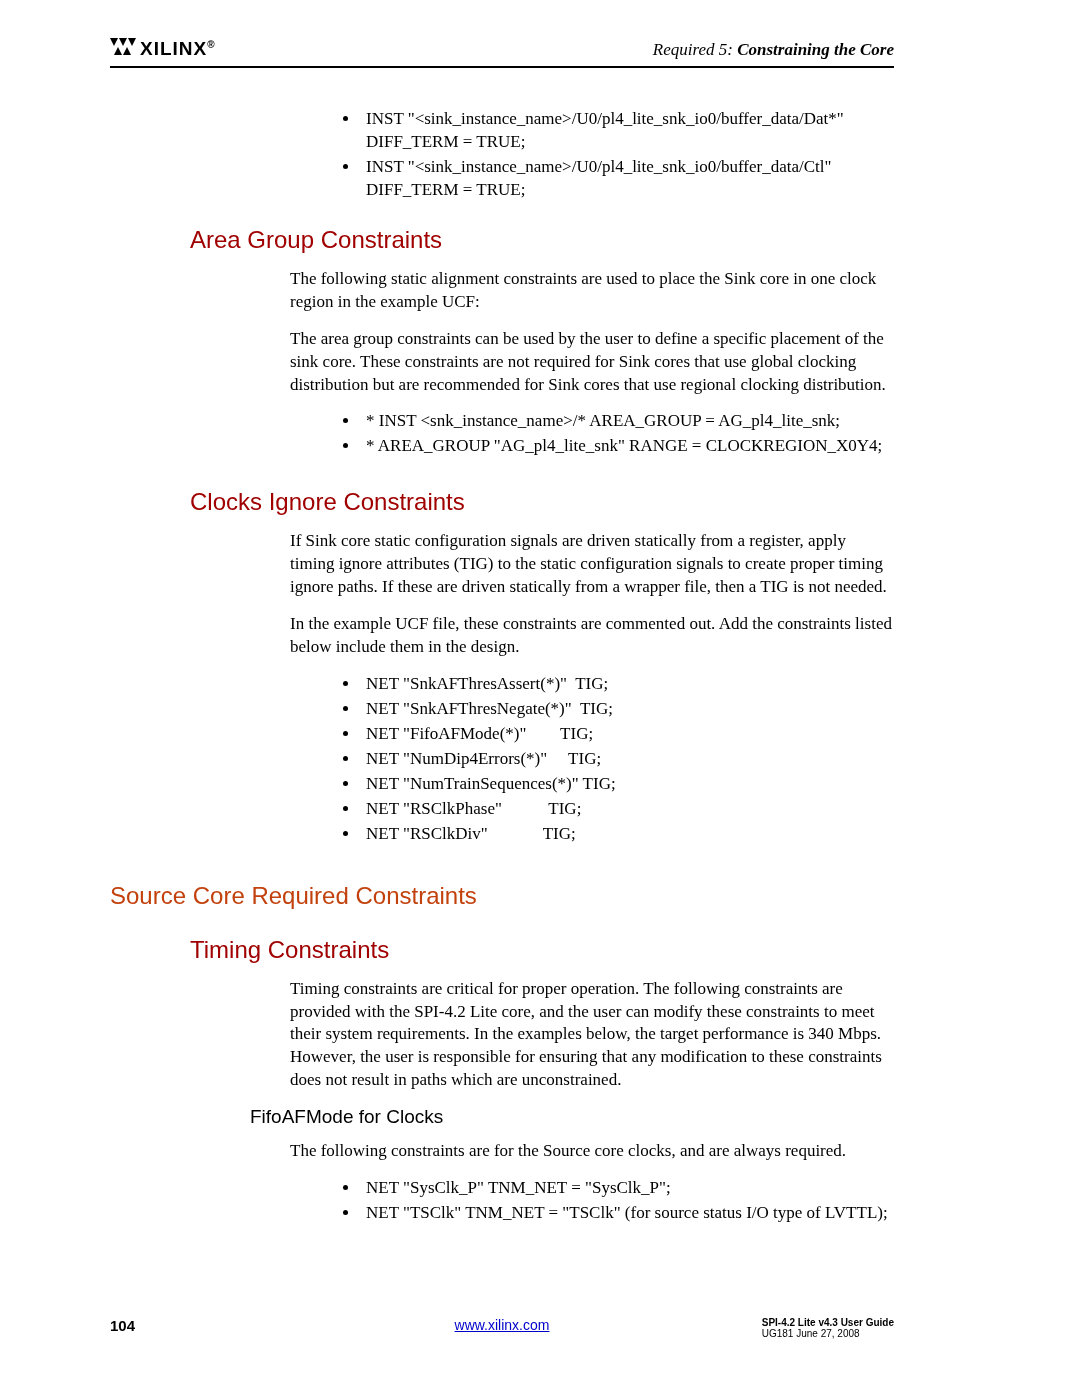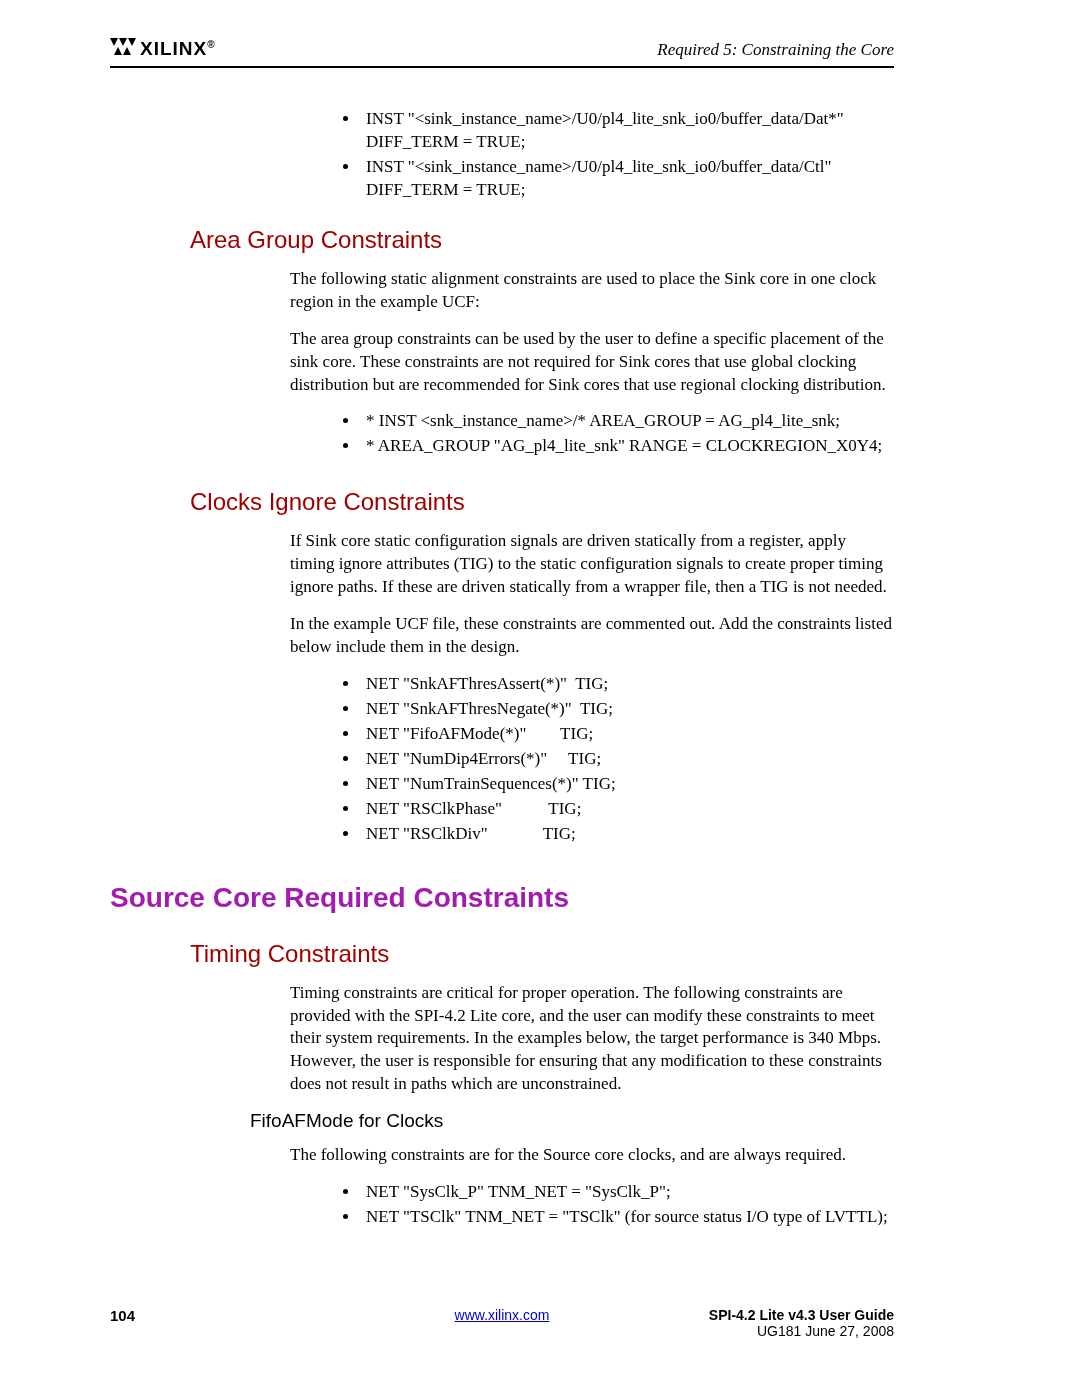--- a/index.html
+++ b/index.html
@@ -41,21 +41,21 @@
   }
   .logo-reg {
     font-size: 10px;
     vertical-align: super;
   }
   .chapter {
     font-family: "Palatino Linotype", Palatino, Georgia, serif;
     font-size: 17px;
     font-style: italic;
   }
-  .chapter .bold { font-weight: 400; font-style: italic; }
+  .chapter .bold { font-weight: 700; font-style: italic; }
   .content {
     padding-left: 0;
   }
   ul.code-list {
     list-style: disc;
     margin-left: 250px;
     padding-left: 0;
     font-family: Liberation Serif, serif;
     font-size: 17px;
     line-height: 1.35;
@@ -72,23 +72,23 @@
   ul.code-list.tight li { white-space: pre; }
   h2.red-sub {
     font-family: Liberation Sans, sans-serif;
     font-weight: 400;
     color: #a00000;
     font-size: 24px;
     margin: 0 0 14px 80px;
   }
   h1.red-main {
     font-family: Arial, Helvetica, sans-serif;
-    font-weight: 700;
-    color: #a21caf;
-    font-size: 28px;
+    font-weight: 400;
+    color: #c2410c;
+    font-size: 24px;
     margin: 36px 0 26px 0;
   }
   h3.black-sub {
     font-family: Arial, Helvetica, sans-serif;
     font-weight: 400;
     color: #000;
     font-size: 19px;
     margin: 10px 0 12px 140px;
   }
   p.body {
@@ -113,23 +113,23 @@
   .footer .center-link {
     position: absolute;
     left: 50%;
     transform: translateX(-50%);
     color: #0000cc;
     text-decoration: underline;
     font-family: Arial, Helvetica, sans-serif;
     font-size: 14px;
   }
   .footer .right {
-    text-align: right;
-    font-family: Arial, Helvetica, sans-serif;
-    font-size: 14px;
+    text-align: left;
+    font-family: Arial, Helvetica, sans-serif;
+    font-size: 10px;
   }
   .footer .right .guide { font-weight: 700; }
 </style>
 </head>
 <body>
 
 <div class="page">
 
   <div class="header">
     <div class="logo">

